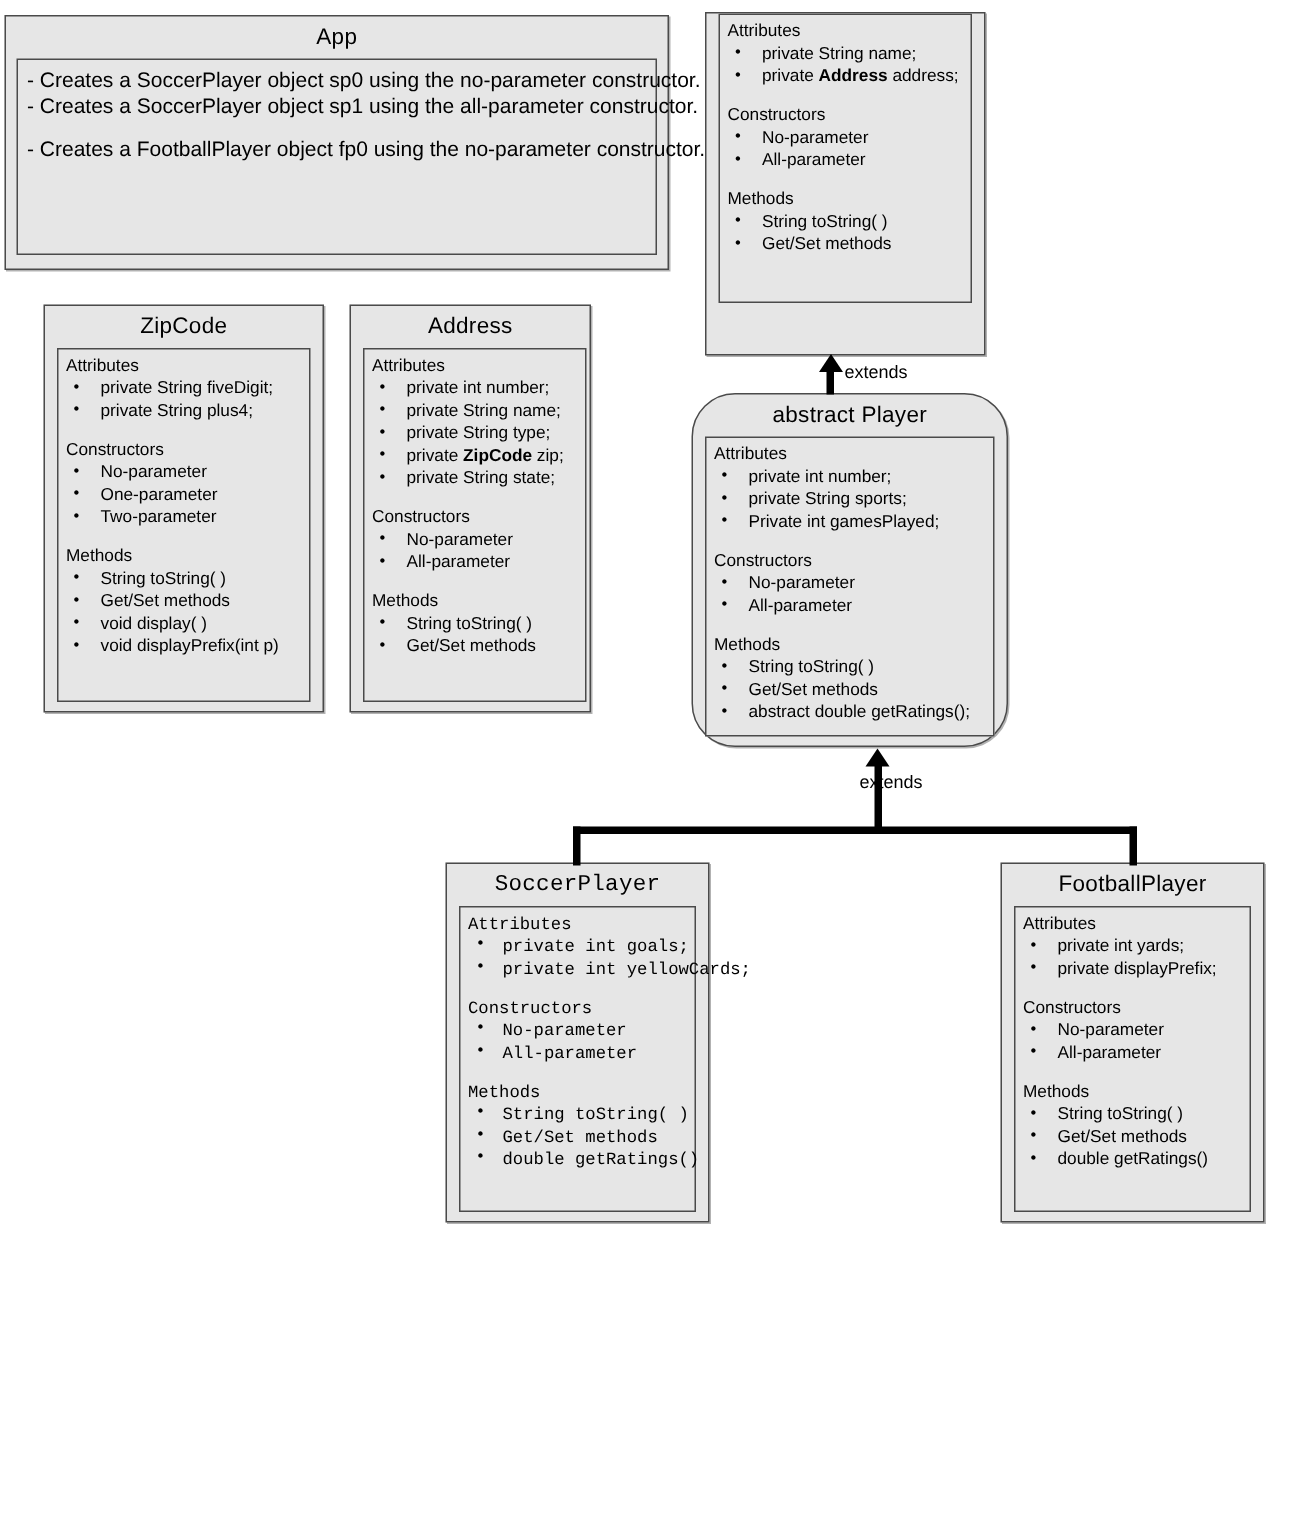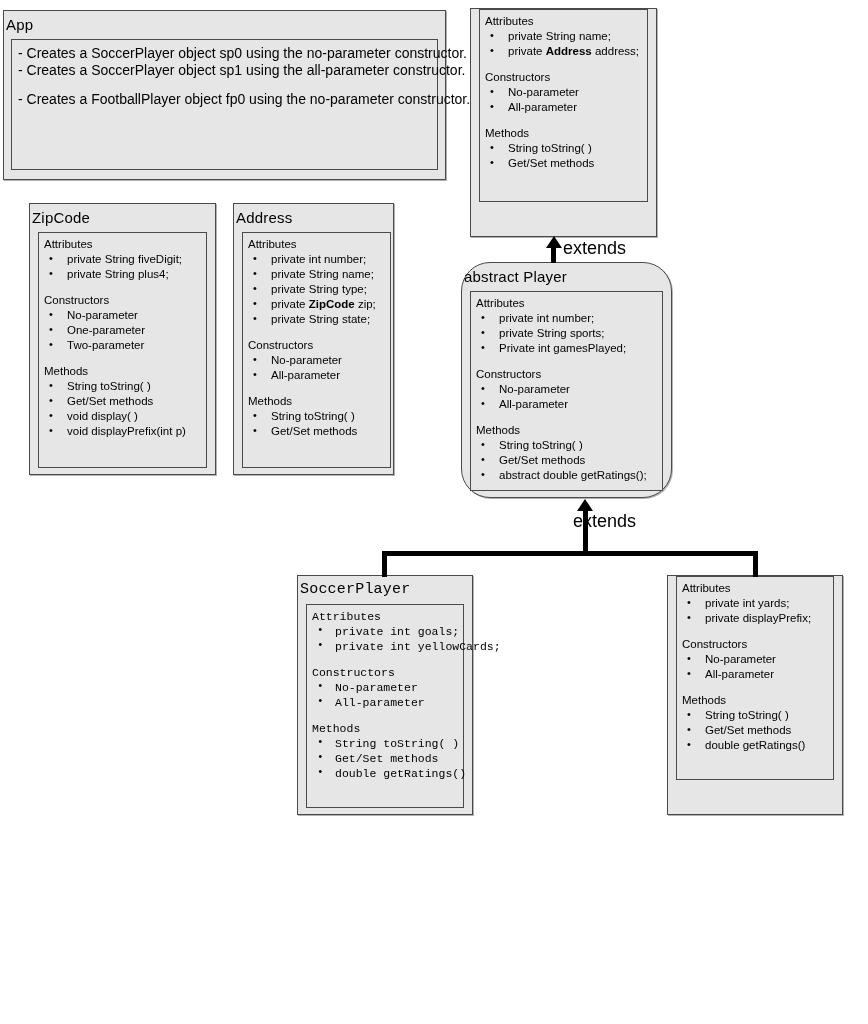--- a/index.html
+++ b/index.html
@@ -18,21 +18,21 @@
 
   
   .uml-box {
     position: absolute;
     background: #e6e6e6;
     border: 1px solid #4a4a4a;
     box-sizing: border-box;
     box-shadow: 1px 1px 0 rgba(0,0,0,0.30);
   }
   .uml-title {
-    text-align: left;
+    text-align: center;
     font-size: 15px;
     line-height: 17px;
     padding: 5px 2px 6px 2px;
     letter-spacing: 0.2px;
   }
   .uml-body {
     border: 1px solid #4a4a4a;
     background: #e6e6e6;
     box-sizing: border-box;
     margin: 0 8px 7px 8px;
@@ -78,21 +78,21 @@
   .arrow-up {
     position: absolute;
     width: 0;
     height: 0;
     border-left: 8px solid transparent;
     border-right: 8px solid transparent;
     border-bottom: 12px solid #000000;
   }
   .edge-label {
     position: absolute;
-    font-size: 18px;
+    font-size: 12px;
     line-height: 15px;
     white-space: nowrap;
   }
 </style>
 </head>
 <body>
 
 <div class="uml-box" style="left:3px; top:10px; width:443px; height:170px;">
   <div class="uml-title">App</div>
   <div class="uml-body" style="margin:0 7px 8px 7px; padding:5px 6px 6px 6px; height:131px;">
@@ -191,20 +191,21 @@
       <div class="row">All-parameter</div>
       <div class="sec-gap"></div>
       <div class="sec-head">Methods</div>
       <div class="row">String toString( )</div>
       <div class="row">Get/Set methods</div>
       <div class="row">double getRatings()</div>
     </div>
 </div>
 
 <div class="uml-box" style="left:667px; top:575px; width:176px; height:240px;">
+  <div class="uml-title">FootballPlayer</div>
   <div class="uml-body" style="height:204px;">
       <div class="sec-head">Attributes</div>
       <div class="row">private int yards;</div>
       <div class="row">private displayPrefix;</div>
       <div class="sec-gap"></div>
       <div class="sec-head">Constructors</div>
       <div class="row">No-parameter</div>
       <div class="row">All-parameter</div>
       <div class="sec-gap"></div>
       <div class="sec-head">Methods</div>

